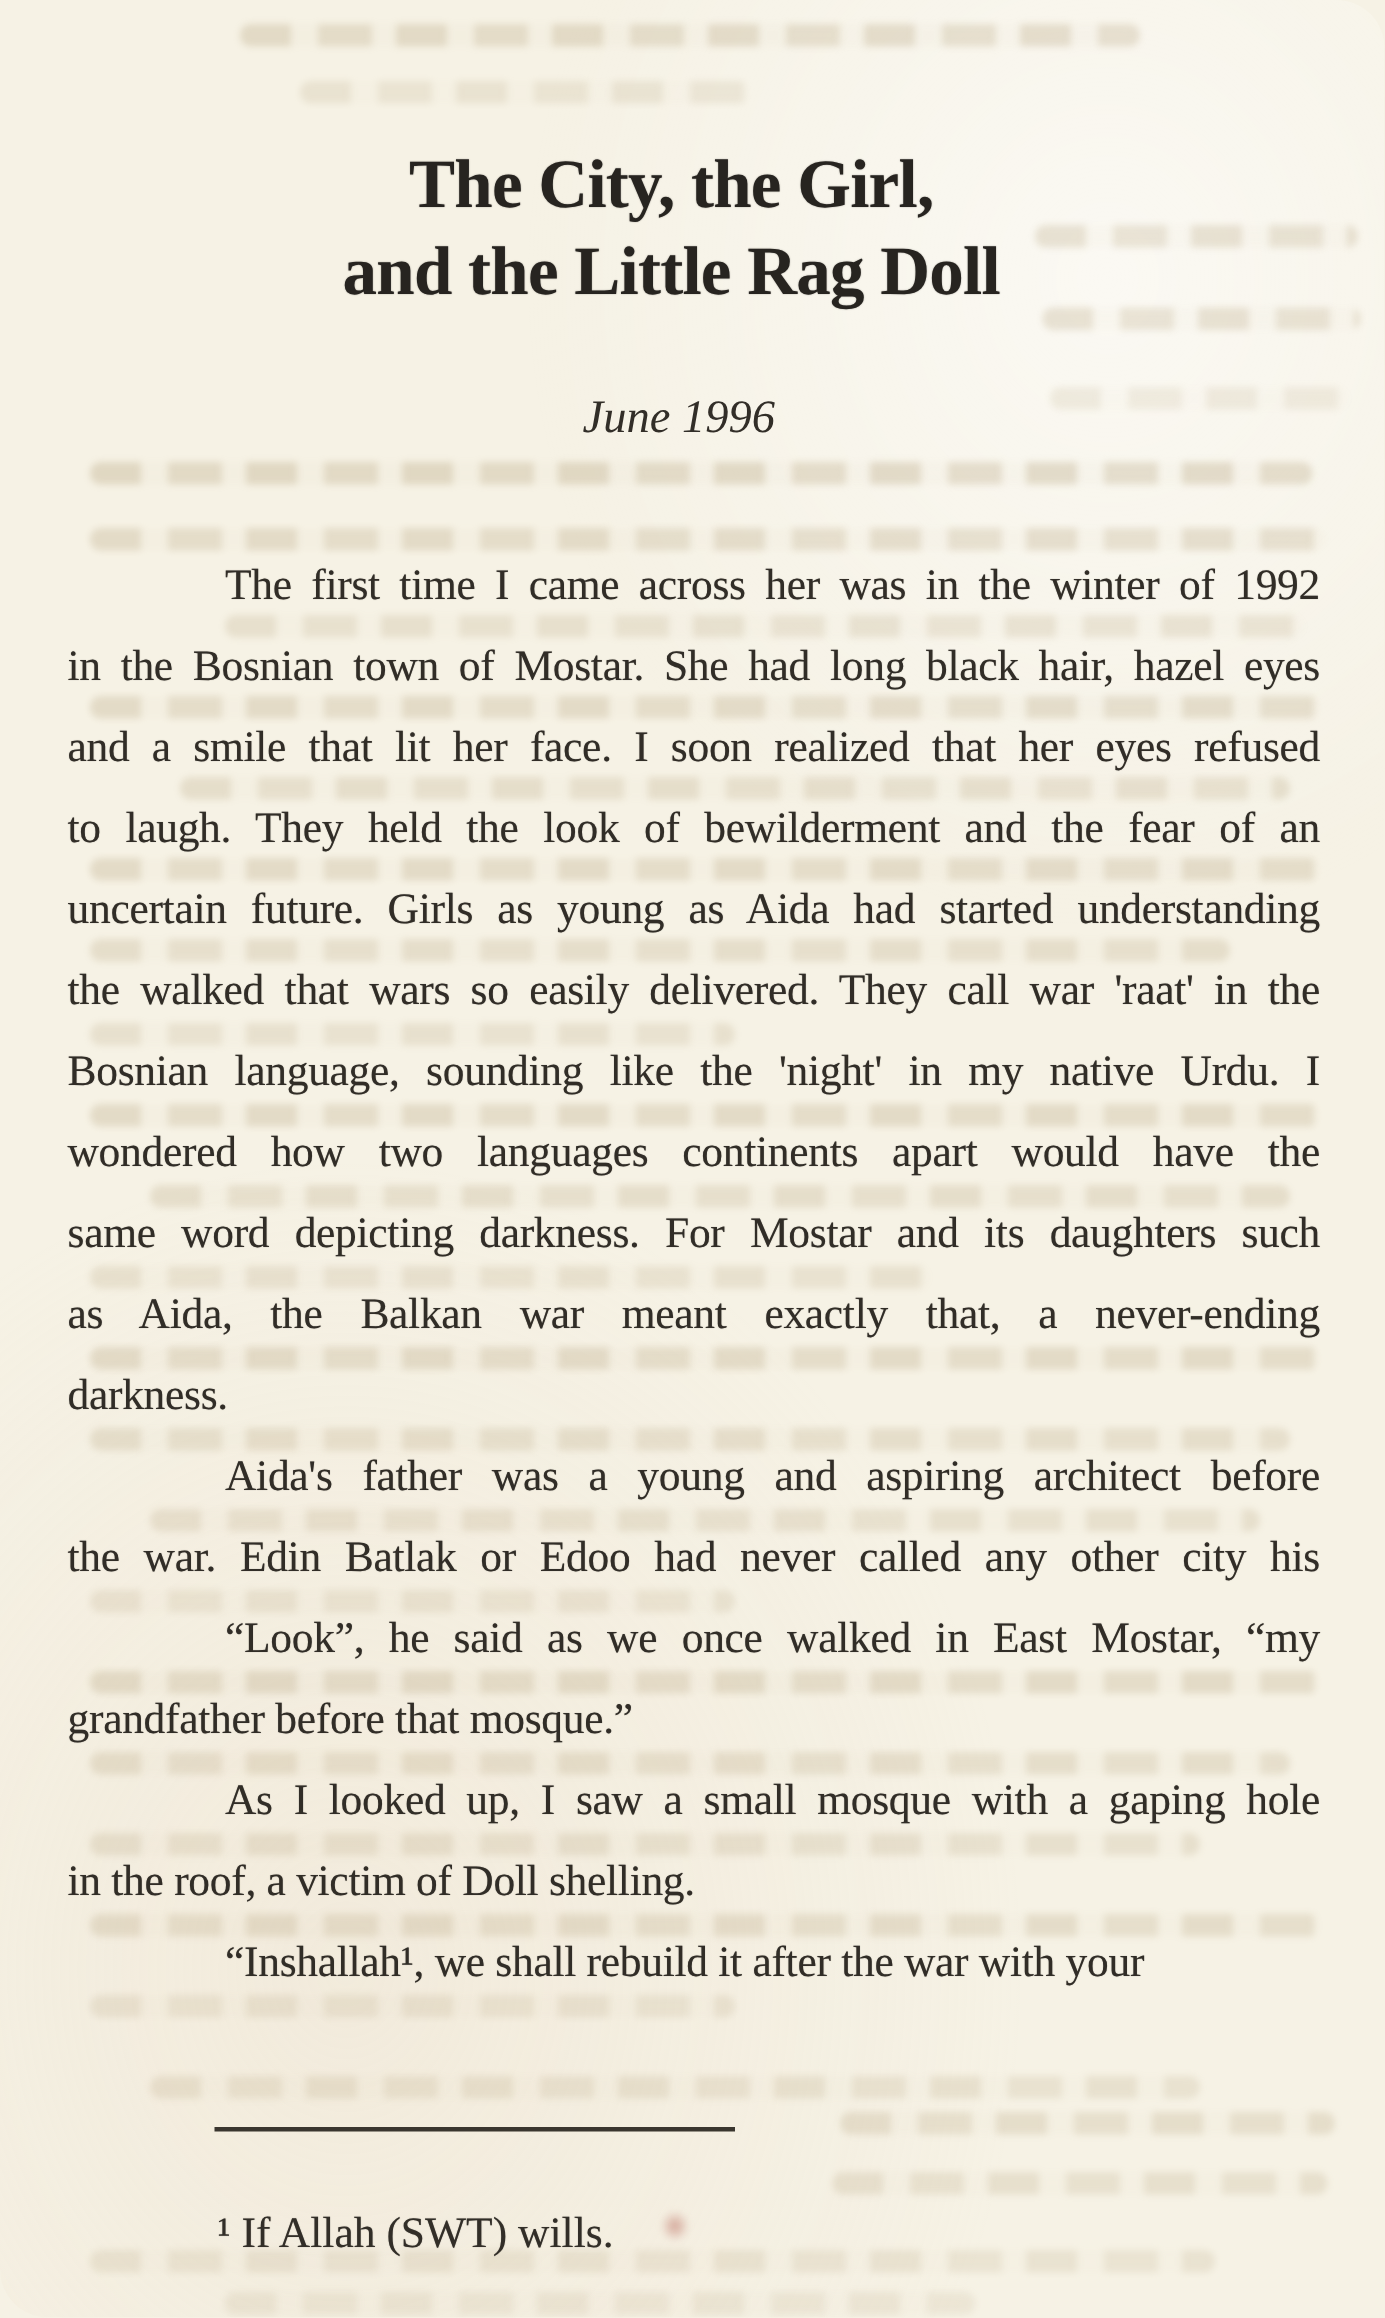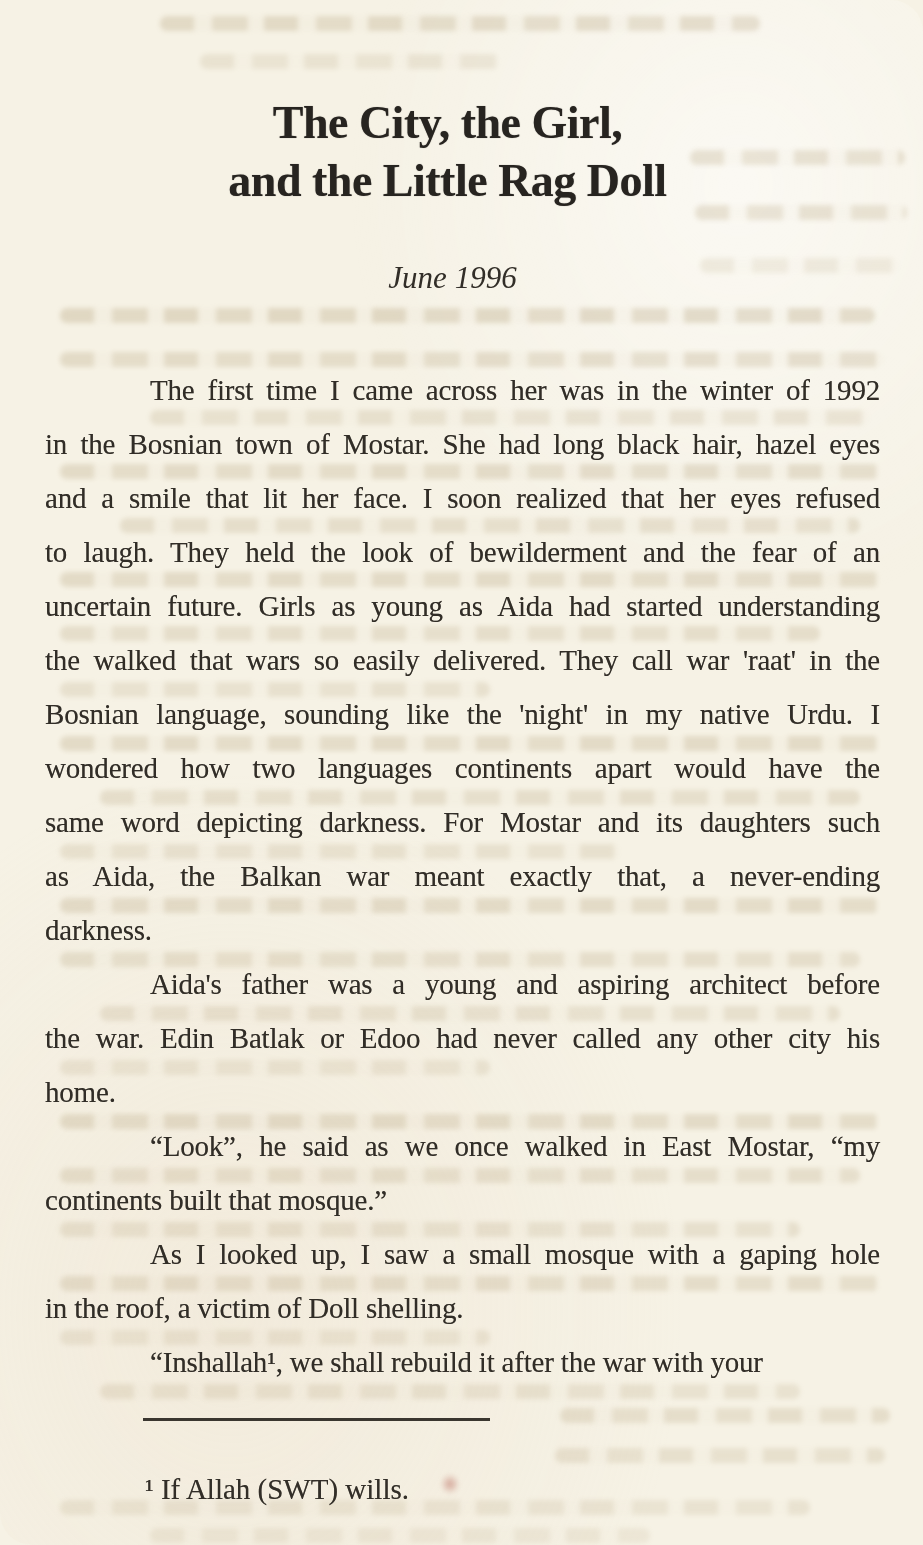--- a/index.html
+++ b/index.html
@@ -112,23 +112,22 @@
       <div class="line" style="word-spacing: 0px;">to laugh. They held the look of bewilderment and the fear of an</div>
       <div class="line" style="word-spacing: 0px;">uncertain future. Girls as young as Aida had started understanding</div>
       <div class="line" style="word-spacing: 0px;">the walked that wars so easily delivered. They call war 'raat' in the</div>
       <div class="line" style="word-spacing: 0px;">Bosnian language, sounding like the 'night' in my native Urdu. I</div>
       <div class="line" style="word-spacing: 0px;">wondered how two languages continents apart would have the</div>
       <div class="line" style="word-spacing: 0px;">same word depicting darkness. For Mostar and its daughters such</div>
       <div class="line" style="word-spacing: 0px;">as Aida, the Balkan war meant exactly that, a never-ending</div>
       <div class="line last">darkness.</div>
       <div class="line indent" style="word-spacing: 0px;">Aida's father was a young and aspiring architect before</div>
       <div class="line" style="word-spacing: 0px;">the war. Edin Batlak or Edoo had never called any other city his</div>
-      <div class="line last">home.</div>
       <div class="line indent" style="word-spacing: 0px;">“Look”, he said as we once walked in East Mostar, “my</div>
-      <div class="line last">continents built that mosque.”</div>
+      <div class="line last">grandfather before that mosque.”</div>
       <div class="line indent" style="word-spacing: 0px;">As I looked up, I saw a small mosque with a gaping hole</div>
       <div class="line last">in the roof, a victim of Doll shelling.</div>
       <div class="line indent last">“Inshallah¹, we shall rebuild it after the war with your</div>
     </div>
 
   <div class="fnrule"></div>
   <div class="footnote">¹ If Allah (SWT) wills.</div>
 </div>
 
 </body></html>

